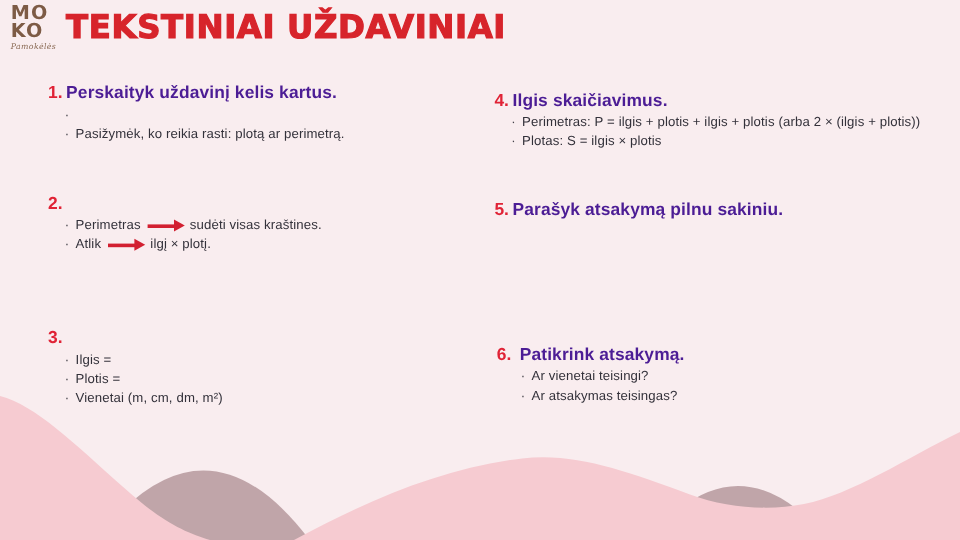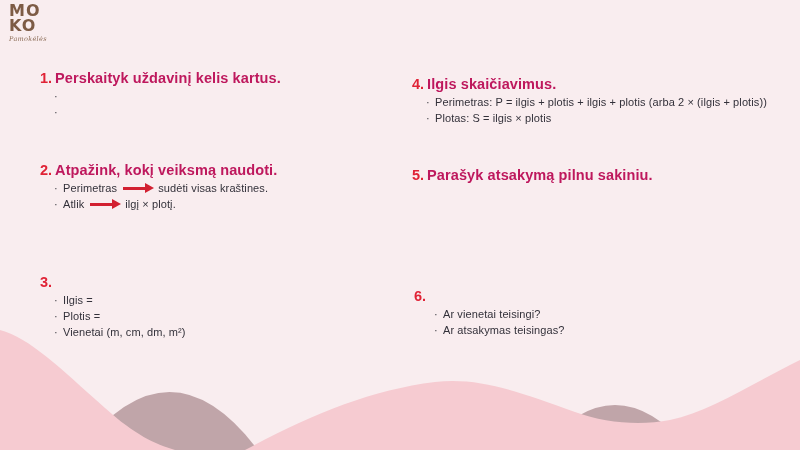--- a/index.html
+++ b/index.html
@@ -14,21 +14,21 @@
   
   .title{position:absolute;left:55px;top:8px;font-size:27px;font-weight:800;color:#d7242b;
          letter-spacing:0.5px;font-family:"DejaVu Sans",sans-serif;
          -webkit-text-stroke:1px #d7242b;}
 
   
   .section{position:absolute;}
   .head{display:flex;align-items:baseline;gap:3px;margin-bottom:4px;}
   .num{font-size:14.5px;font-weight:800;color:#e02336;}
   .gap6{gap:7px;}
-  .heading{font-size:14.5px;font-weight:700;color:#be185d;letter-spacing:0.1px;}
+  .heading{font-size:14.5px;font-weight:700;color:#4c1d95;letter-spacing:0.1px;}
   .bullets{margin-left:14px;}
   .b{display:flex;align-items:center;font-size:11px;color:#33313a;margin:4px 0;letter-spacing:0.1px;}
   .dot{width:9px;color:#44424a;flex:0 0 auto;}
   .arrow{position:relative;display:inline-block;width:23px;height:3px;background:#d22031;margin:0 12px 0 6px;flex:0 0 auto;}
   .arrow::after{content:"";position:absolute;right:-8px;top:-3.5px;border-left:9px solid #d22031;
                 border-top:5px solid transparent;border-bottom:5px solid transparent;}
 
   #s1{left:40px;top:70px;width:365px;}
   #s2{left:40px;top:162px;width:365px;}
   #s3{left:40px;top:274px;width:365px;}
@@ -44,40 +44,41 @@
 <body>
 
 <div class="slide">
 
   <div class="logo">
     <div class="big">MO</div>
     <div class="big">KO</div>
     <div class="tagline">Pamokėlės</div>
   </div>
 
+  <div class="title">TEKSTINIAI UŽDAVINIAI</div>
 
   <div class="section" id="s1">
     <div class="head">
       <span class="num">1.</span>
       <span class="heading">Perskaityk uždavinį kelis kartus.</span>
     </div>
     <div class="bullets">
       <div class="b">
         <span class="dot">·</span>
       </div>
       <div class="b">
         <span class="dot">·</span>
+        <span>Pasižymėk, ko reikia rasti: plotą ar perimetrą.</span>
       </div>
     </div>
   </div>
 
   <div class="section" id="s2">
     <div class="head">
       <span class="num">2.</span>
-      <span class="heading">Atpažink, kokį veiksmą naudoti.</span>
     </div>
     <div class="bullets">
       <div class="b">
         <span class="dot">·</span>
         <span>Perimetras</span>
         <span class="arrow"></span>
         <span>sudėti visas kraštines.</span>
       </div>
       <div class="b">
         <span class="dot">·</span>
@@ -128,20 +129,21 @@
   <div class="section" id="s5">
     <div class="head">
       <span class="num">5.</span>
       <span class="heading">Parašyk atsakymą pilnu sakiniu.</span>
     </div>
   </div>
 
   <div class="section" id="s6">
     <div class="head gap6">
       <span class="num">6.</span>
+      <span class="heading">Patikrink atsakymą.</span>
     </div>
     <div class="bullets">
       <div class="b">
         <span class="dot">·</span>
         <span>Ar vienetai teisingi?</span>
       </div>
       <div class="b">
         <span class="dot">·</span>
         <span>Ar atsakymas teisingas?</span>
       </div>

